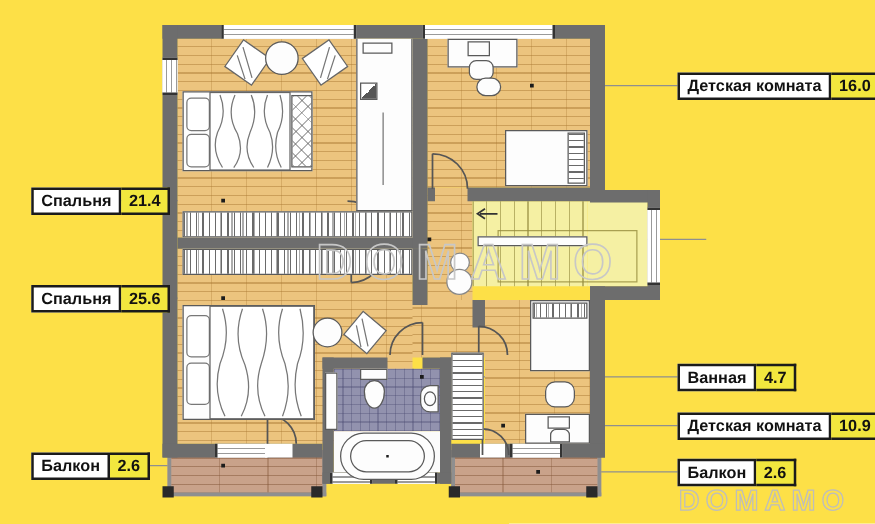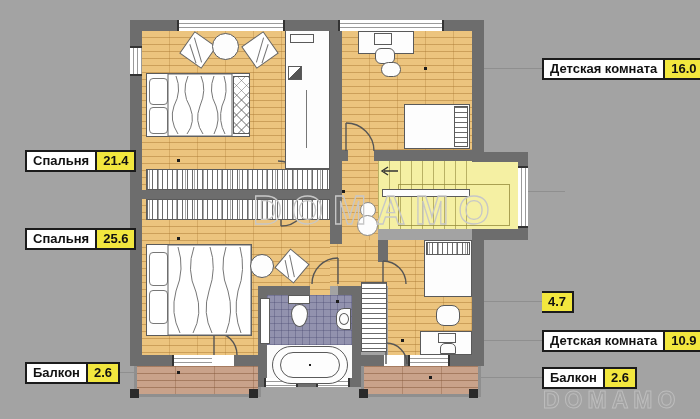--- a/index.html
+++ b/index.html
@@ -1,16 +1,16 @@
 <!DOCTYPE html>
 <html><head>
 <meta charset="utf-8">
 <style>
   html,body{margin:0;padding:0;background:#fff;}
-  #stage{position:relative;width:700px;height:419px;background:#a3a3a3;overflow:hidden;
+  #stage{position:relative;width:700px;height:419px;background:#fde047;overflow:hidden;
          font-family:"Liberation Sans",sans-serif;}
   .abs{position:absolute;}
   
   .wall{position:absolute;background:#6d6d6d;}
   
   .wood{position:absolute;background:
       repeating-linear-gradient(180deg,rgba(165,115,45,.0) 0 6px,rgba(165,115,45,.45) 6px 7px),
       repeating-linear-gradient(90deg,rgba(165,115,45,.0) 0 27px,rgba(165,115,45,.30) 27px 28px),
       #ecc47e;}
   .yellowfloor{position:absolute;background:#f5f0a3;}
@@ -246,20 +246,21 @@
   </div>
   <div class="callout" style="left:25px;top:150px;">
     <span class="nm">Спальня</span>
     <span class="ar">21.4</span>
   </div>
   <div class="callout" style="left:25px;top:228px;">
     <span class="nm">Спальня</span>
     <span class="ar">25.6</span>
   </div>
   <div class="callout" style="left:542px;top:291px;">
+    <span class="nm">Ванная</span>
     <span class="ar">4.7</span>
   </div>
   <div class="callout" style="left:542px;top:330px;">
     <span class="nm">Детская комната</span>
     <span class="ar">10.9</span>
   </div>
   <div class="callout" style="left:25px;top:362px;">
     <span class="nm">Балкон</span>
     <span class="ar">2.6</span>
   </div>

